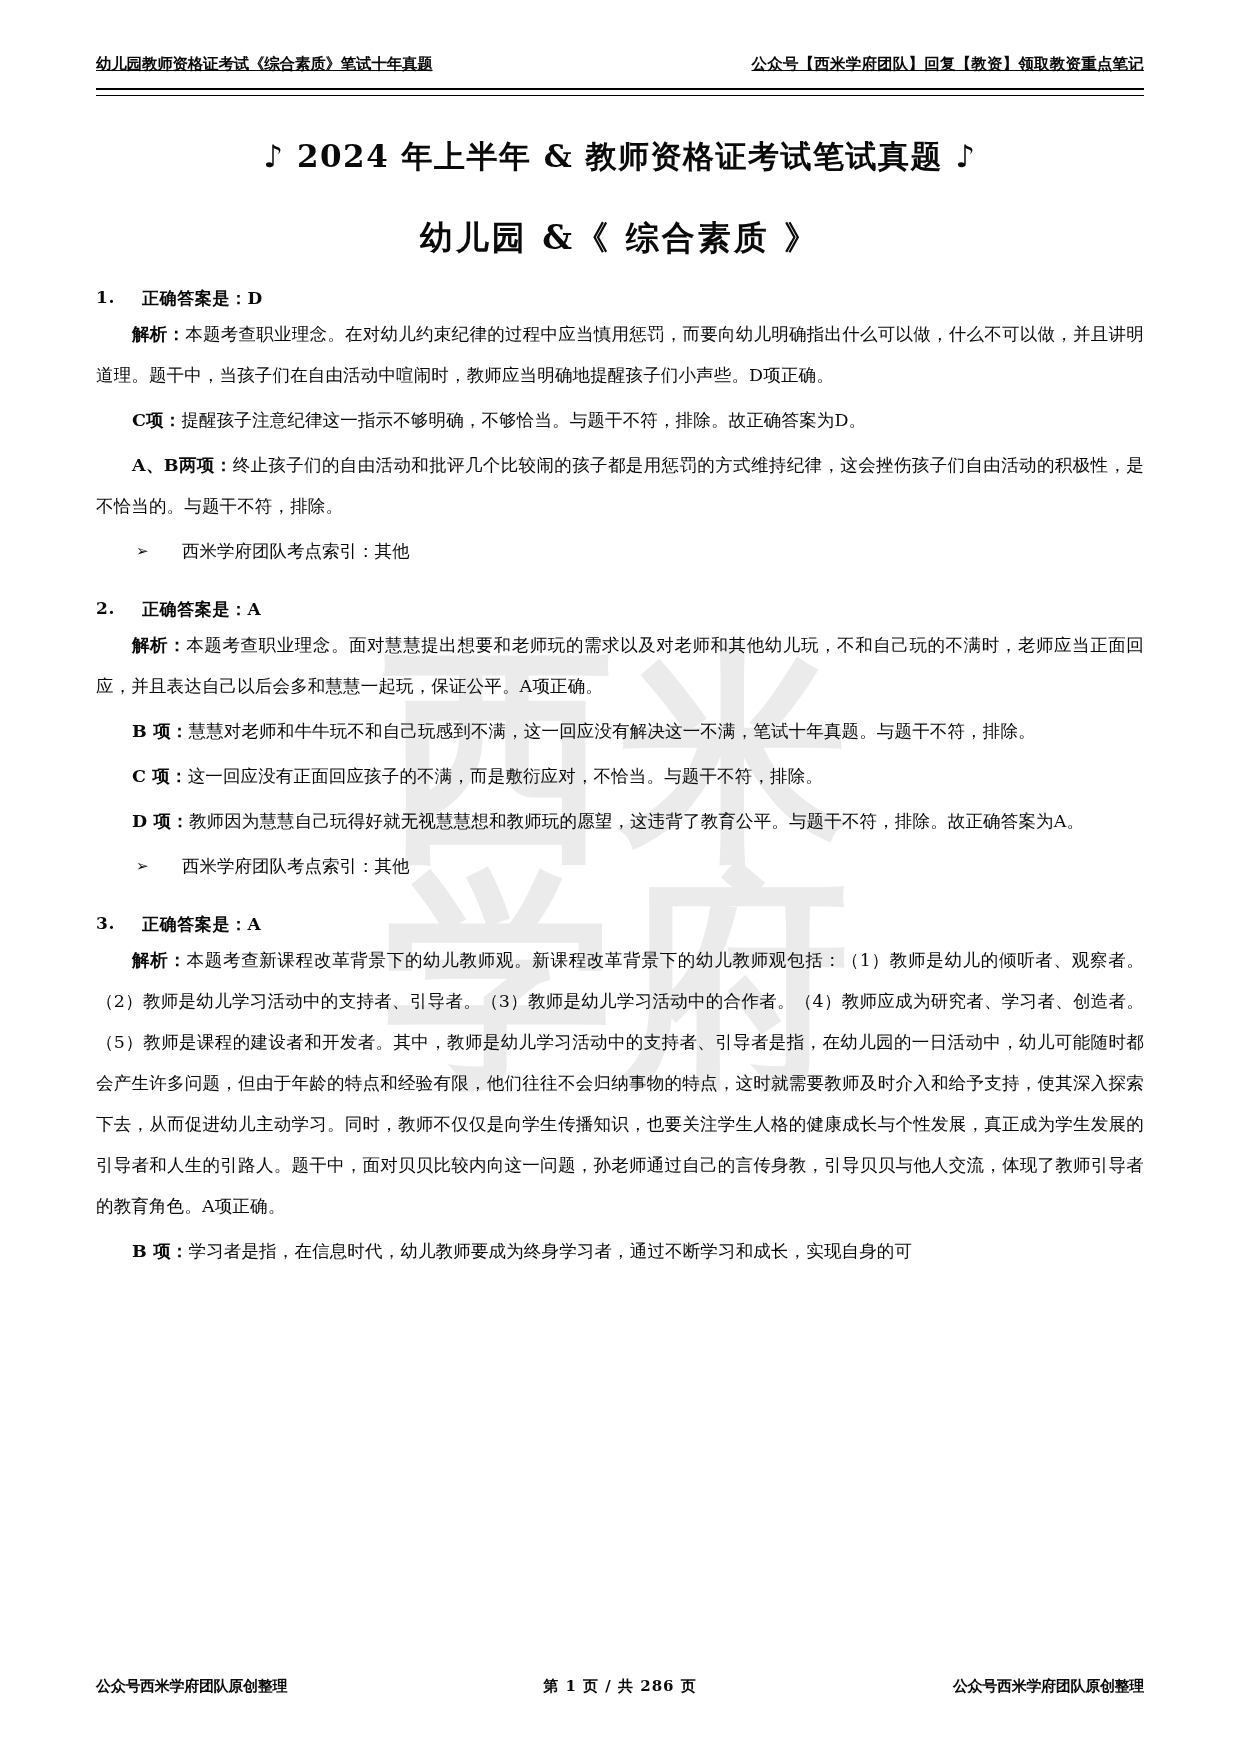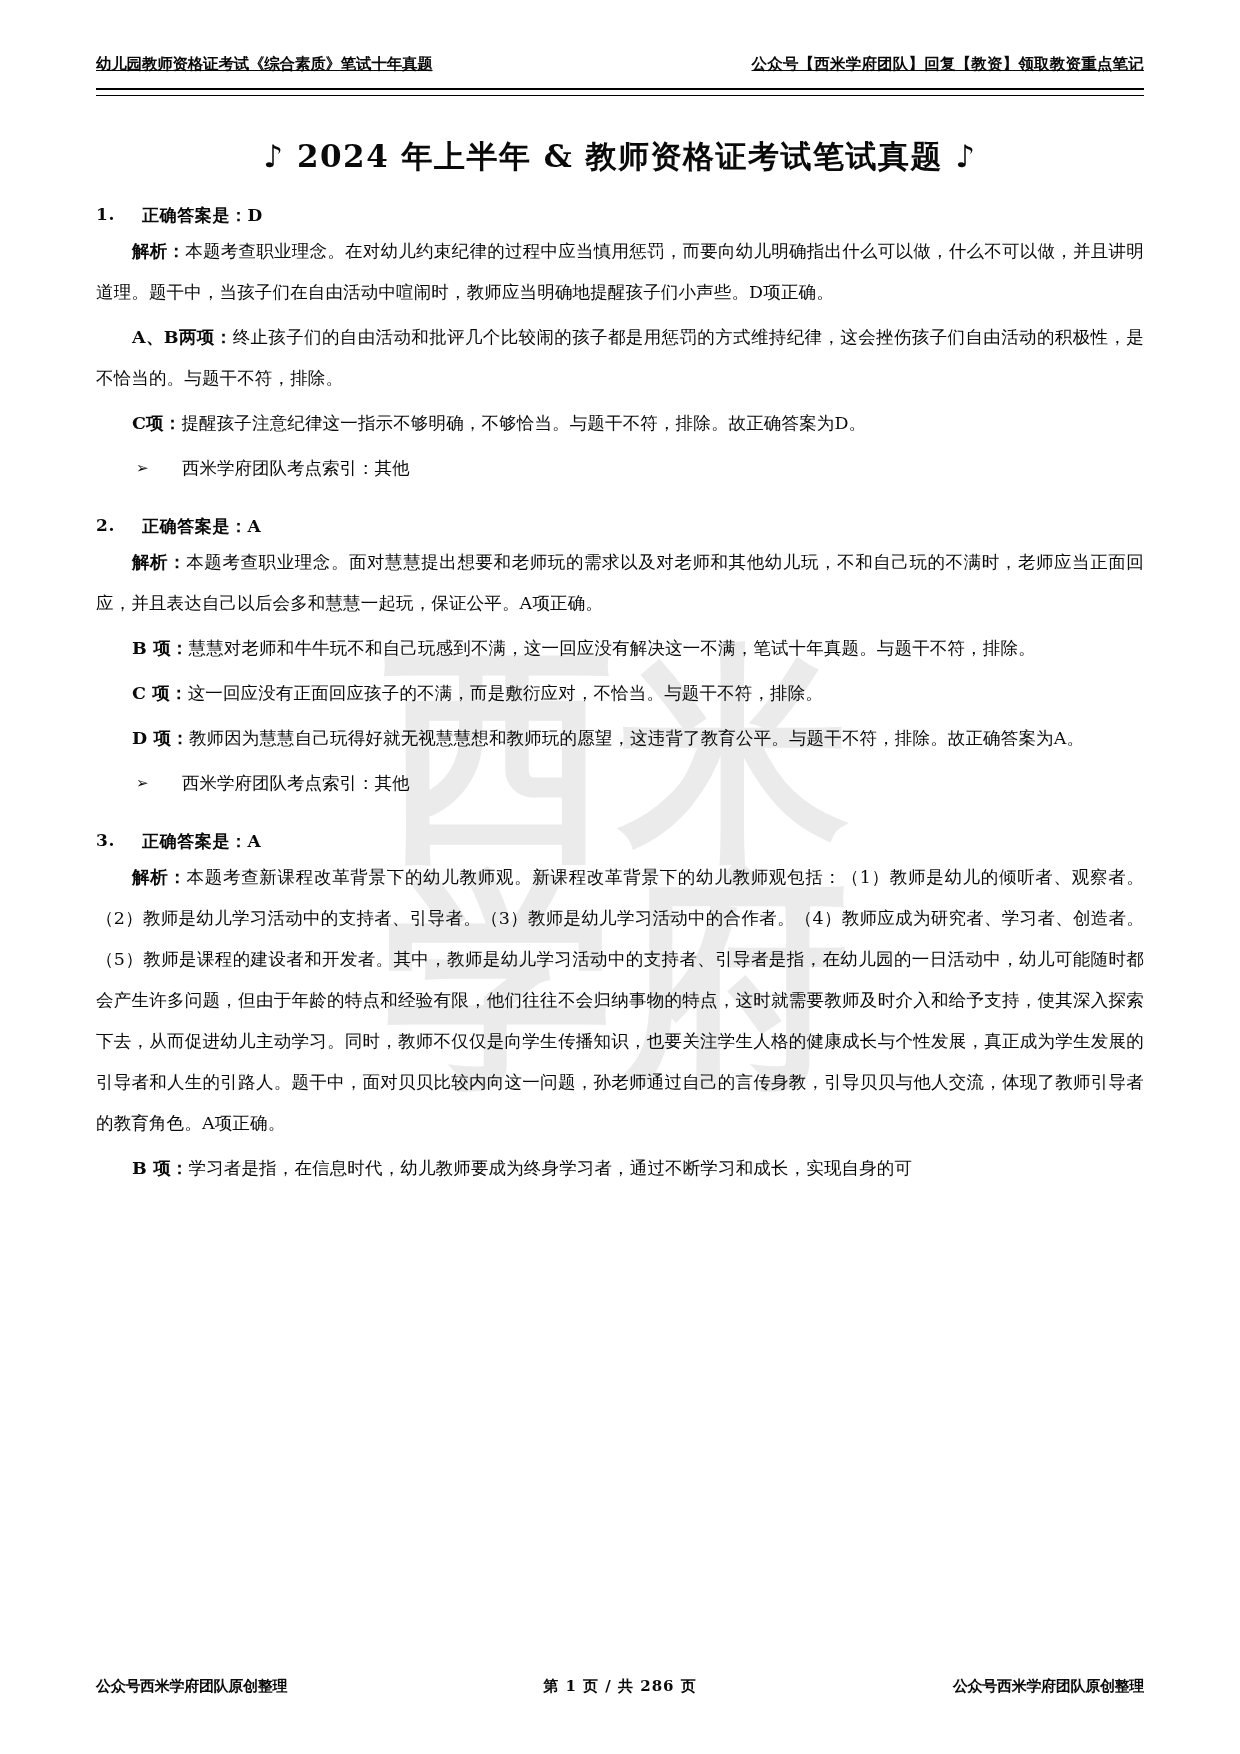--- a/index.html
+++ b/index.html
@@ -166,29 +166,30 @@
 
   <div class="running-header">
     <span class="hdr-left">幼儿园教师资格证考试《综合素质》笔试十年真题</span>
     <span class="hdr-right">公众号【西米学府团队】回复【教资】领取教资重点笔记</span>
   </div>
   <div class="header-rule"></div>
 
   <div class="content">
 
     <h1 class="doc-title">♪ 2024 年上半年 &amp; 教师资格证考试笔试真题 ♪</h1>
+    <h2 class="doc-subtitle">幼儿园 &amp;《 综合素质 》</h2>
 
     <div class="qblock">
       <div class="q-answer">
         <span class="q-num">1.</span>
         <span class="q-ans-text">正确答案是：D</span>
       </div>
       <p class="para"><span class="lead">解析：</span><span>本题考查职业理念。在对幼儿约束纪律的过程中应当慎用惩罚，而要向幼儿明确指出什么可以做，什么不可以做，并且讲明道理。题干中，当孩子们在自由活动中喧闹时，教师应当明确地提醒孩子们小声些。D项正确。</span></p>
+      <p class="para"><span class="lead">C项：</span><span>提醒孩子注意纪律这一指示不够明确，不够恰当。与题干不符，排除。故正确答案为D。</span></p>
       <p class="para"><span class="lead">A、B两项：</span><span>终止孩子们的自由活动和批评几个比较闹的孩子都是用惩罚的方式维持纪律，这会挫伤孩子们自由活动的积极性，是不恰当的。与题干不符，排除。</span></p>
-      <p class="para"><span class="lead">C项：</span><span>提醒孩子注意纪律这一指示不够明确，不够恰当。与题干不符，排除。故正确答案为D。</span></p>
       <div class="bullet">
         <span class="arrow">➢</span>
         <span>西米学府团队考点索引：其他</span>
       </div>
     </div>
 
     <div class="qblock">
       <div class="q-answer">
         <span class="q-num">2.</span>
         <span class="q-ans-text">正确答案是：A</span>

